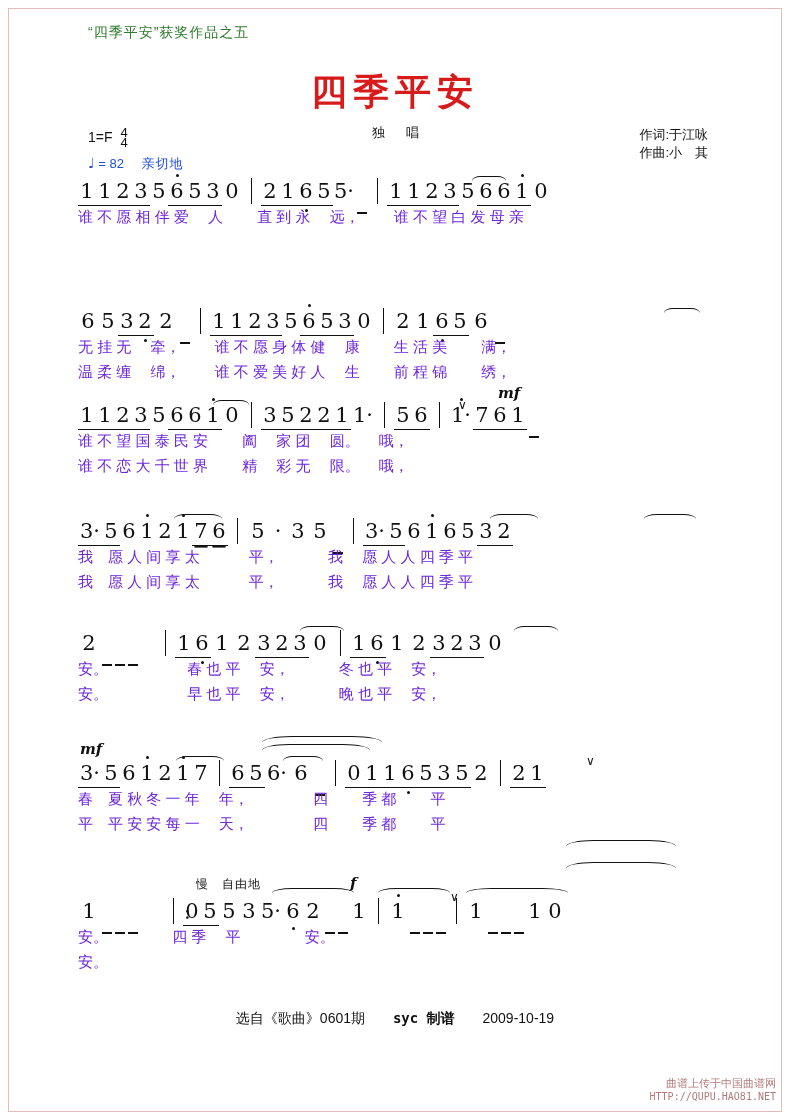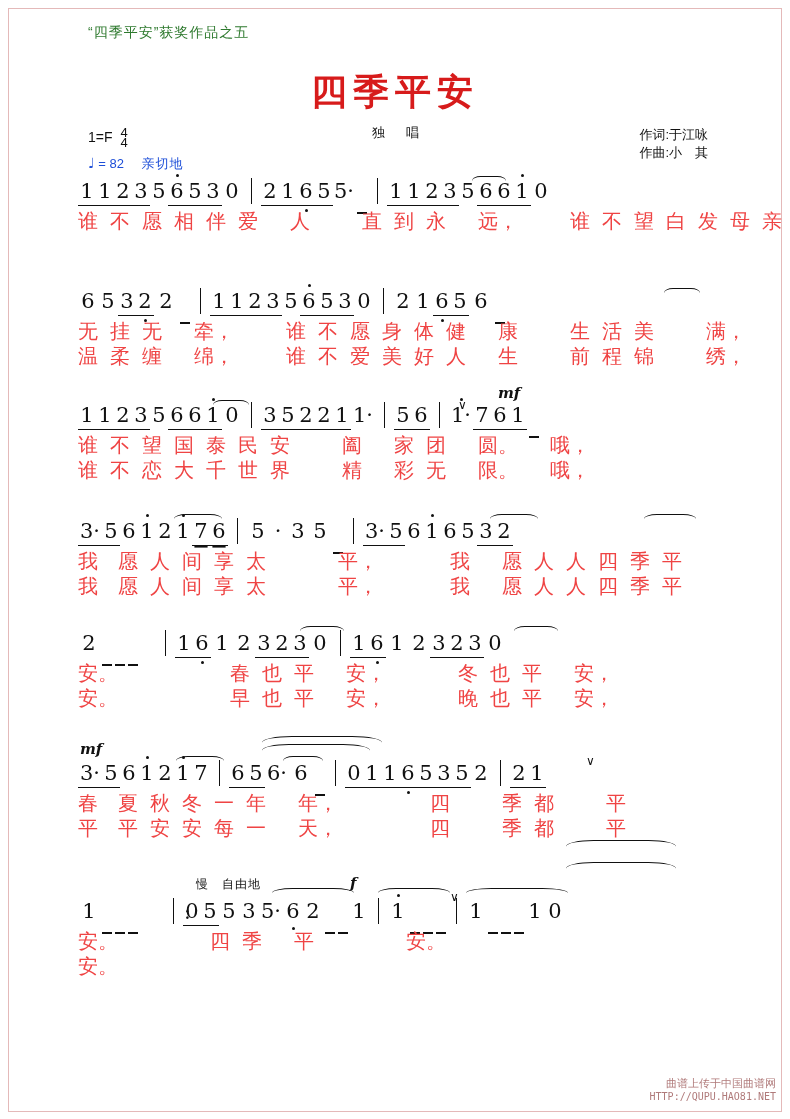--- a/index.html
+++ b/index.html
@@ -131,24 +131,24 @@
   .dash::after {
     content: "";
     position: absolute;
     left: 2px; top: 14px;
     width: 10px; height: 1.6px;
     background: #111;
   }
   .lyric {
     position: relative;
     height: 25px;
-    font-size: 20px;
-    color: #ef4444;
+    font-size: 15px;
+    color: #6d28d9;
     white-space: nowrap;
-    font-family: Liberation Mono, monospace;
+    font-family: Liberation Sans, sans-serif;
   }
   .dyn {
     position: absolute;
     font-family: "DejaVu Serif", serif;
     font-style: italic;
     font-weight: bold;
     font-size: 15px;
     color: #111;
   }
   .slur {
@@ -233,21 +233,21 @@
   </div>
 
   <div class="system" style="top:178px;">
     <div class="mrow">
       <span class="tok u1" style="width:18px">1</span><span class="tok u1" style="width:18px">1</span><span class="tok u1" style="width:18px">2</span><span class="tok u1" style="width:18px">3</span><span class="tok" style="width:18px">5</span><span class="tok u1 dot-over" style="width:18px">6</span><span class="tok u1" style="width:18px">5</span><span class="tok u1" style="width:18px">3</span><span class="tok" style="width:20px">0</span><span class="bar"></span><span class="tok u1" style="width:18px">2</span><span class="tok u1" style="width:18px">1</span><span class="tok u1 dot-under" style="width:18px">6</span><span class="tok u1" style="width:18px">5</span><span class="tok" style="width:22px">5·</span><span class="tok dash"></span><span class="bar"></span><span class="tok u1" style="width:18px">1</span><span class="tok u1" style="width:18px">1</span><span class="tok u1" style="width:18px">2</span><span class="tok u1" style="width:18px">3</span><span class="tok" style="width:18px">5</span><span class="tok u1" style="width:18px">6</span><span class="tok u1" style="width:18px">6</span><span class="tok u1 dot-over" style="width:18px">1</span><span class="tok" style="width:20px">0</span>
       <span class="slur" style="left:394px; top:-2px; width:34px;"></span>
     </div>
     <div class="lyric">谁 不 愿 相 伴 爱　 人　　 直 到 永　 远，　　 谁 不 望 白 发 母 亲</div>
   </div>
 
-  <div class="system" style="top:288px;">
+  <div class="system" style="top:308px;">
     <div class="mrow">
       <span class="tok" style="width:20px">6</span><span class="tok" style="width:20px">5</span><span class="tok u1" style="width:18px">3</span><span class="tok u1 dot-under" style="width:18px">2</span><span class="tok" style="width:24px">2</span><span class="tok dash"></span><span class="bar"></span><span class="tok u1" style="width:18px">1</span><span class="tok u1" style="width:18px">1</span><span class="tok u1" style="width:18px">2</span><span class="tok u1" style="width:18px">3</span><span class="tok" style="width:18px">5</span><span class="tok u1 dot-over" style="width:18px">6</span><span class="tok u1" style="width:18px">5</span><span class="tok u1" style="width:18px">3</span><span class="tok" style="width:20px">0</span><span class="bar"></span><span class="tok" style="width:20px">2</span><span class="tok" style="width:20px">1</span><span class="tok u1 dot-under" style="width:18px">6</span><span class="tok u1" style="width:18px">5</span><span class="tok" style="width:24px">6</span><span class="tok dash"></span>
       <span class="slur" style="left:586px; top:0px; width:36px;"></span>
     </div>
     <div class="lyric">无 挂 无　 牵，　　 谁 不 愿 身 体 健　 康　　 生 活 美　　 满，</div>
     <div class="lyric">温 柔 缠　 绵，　　 谁 不 爱 美 好 人　 生　　 前 程 锦　　 绣，</div>
   </div>
 
   <div class="system" style="top:402px;">
     <div class="mrow">
@@ -307,18 +307,23 @@
       <span class="tok" style="width:22px">1</span><span class="tok dash"></span><span class="tok dash"></span><span class="tok dash"></span><span class="repeat" style="left:106px; top:2px;">:</span><span class="bar" style="margin-left:34px"></span><span class="tok u1" style="width:18px">0</span><span class="tok u1" style="width:18px">5</span><span class="tok" style="width:20px">5</span><span class="tok" style="width:20px">3</span><span class="tok" style="width:24px">5·</span><span class="tok dot-under" style="width:20px">6</span><span class="tok" style="width:20px">2</span><span class="tok dash"></span><span class="tok dash"></span><span class="tok" style="width:20px">1</span><span class="bar"></span><span class="tok dot-over" style="width:20px">1</span><span class="tok dash"></span><span class="tok dash"></span><span class="tok dash"></span><span class="bar"></span><span class="tok" style="width:20px">1</span><span class="tok dash"></span><span class="tok dash"></span><span class="tok dash"></span><span class="tok" style="width:20px">1</span><span class="tok" style="width:20px">0</span>
       <span class="slur" style="left:194px; top:-10px; width:82px;"></span>
       <span class="slur" style="left:300px; top:-10px; width:72px;"></span>
       <span class="slur" style="left:388px; top:-10px; width:102px;"></span>
       <span class="vmark" style="left:372px; top:-8px;">∨</span>
     </div>
     <div class="lyric">安。　　　　 四 季　 平　　　　 安。</div>
     <div class="lyric">安。</div>
   </div>
 
+  <div class="footer">
+    <span class="seg">选自《歌曲》0601期</span>
+    <span class="seg mono">syc 制谱</span>
+    <span class="seg">2009-10-19</span>
+  </div>
 
   <div class="credit-site">
     <div>曲谱上传于中国曲谱网</div>
     <div class="url">HTTP://QUPU.HAO81.NET</div>
   </div>
 </div>
 
 </body></html>

